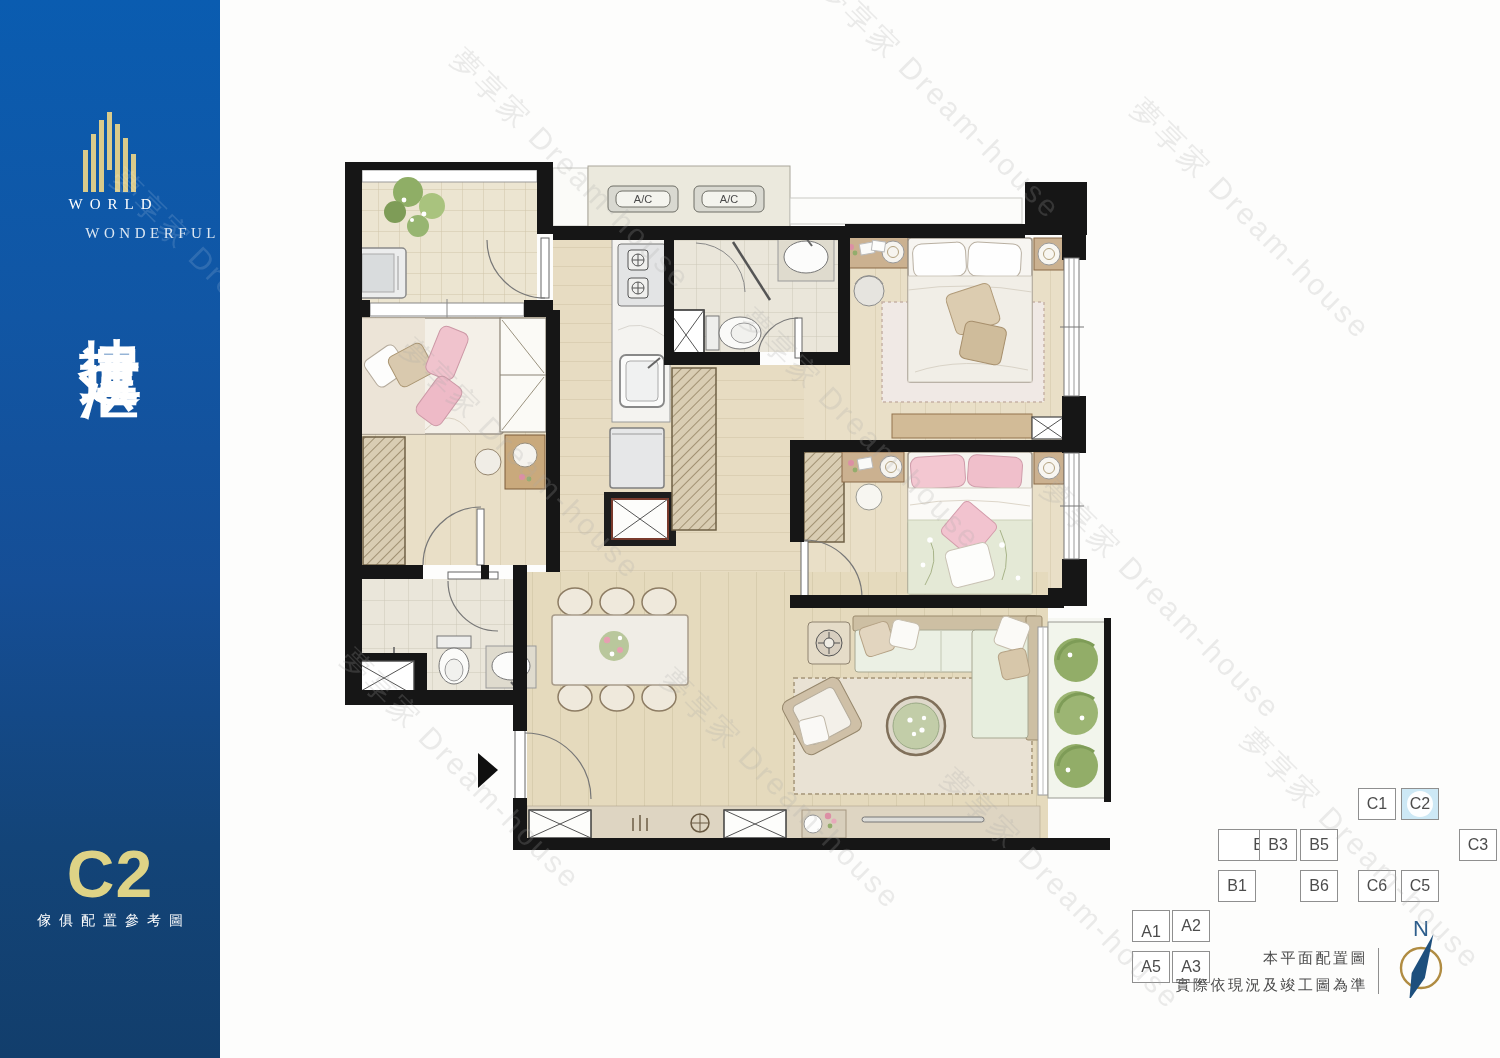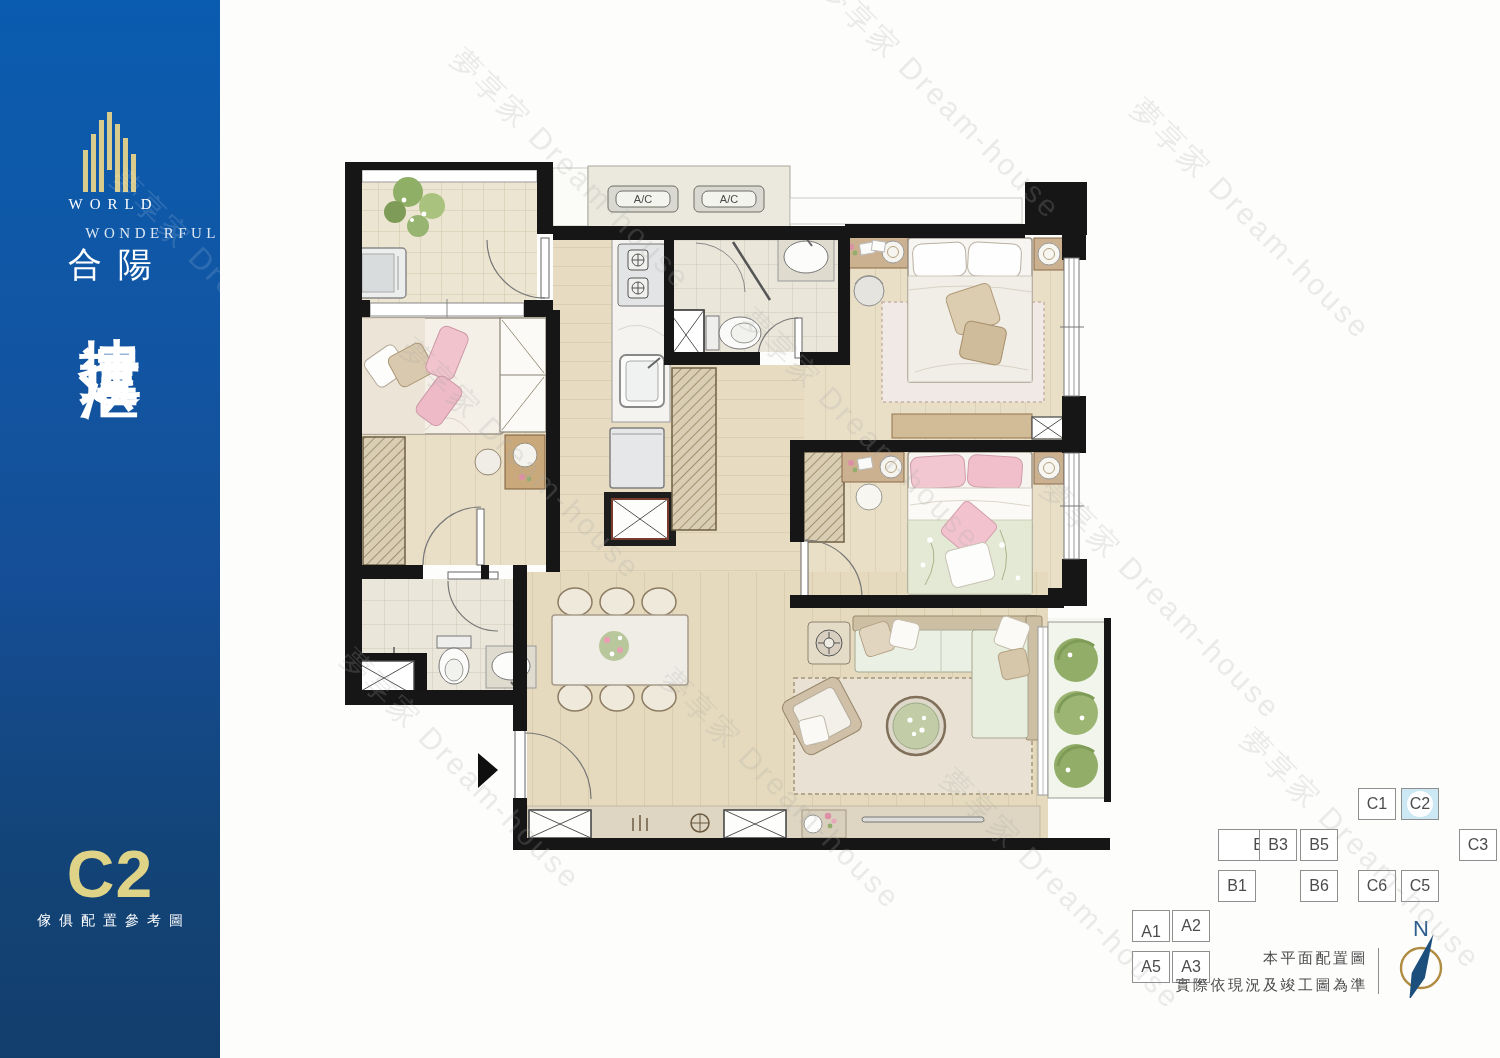--- a/index.html
+++ b/index.html
@@ -57,21 +57,20 @@
         <rect x="14" y="22" width="5" height="58"></rect>
         <rect x="22" y="8" width="5" height="72"></rect>
         <rect x="30" y="0" width="5" height="58"></rect>
         <rect x="38" y="12" width="5" height="68"></rect>
         <rect x="46" y="26" width="5" height="54"></rect>
         <rect x="54" y="42" width="5" height="38"></rect>
       </g>
     </svg>
     <div class="brand-en1">WORLD</div>
     <div class="brand-en2">WONDERFUL</div>
-    <div class="brand-cn">合陽</div>
     <div class="project-name">捷運湛</div>
     <div class="unit-big">C2</div>
     <div class="unit-caption">傢俱配置參考圖</div>
   </div>
 
   <svg class="floorplan" width="780" height="700" viewBox="340 155 780 700">
     <defs>
       <pattern id="tileTL" width="21" height="21" patternUnits="userSpaceOnUse">
         <rect width="21" height="21" fill="#ece5d1"></rect>
           <path d="M21 0H0V21" fill="none" stroke="#d0c6aa" stroke-width="1"></path>

